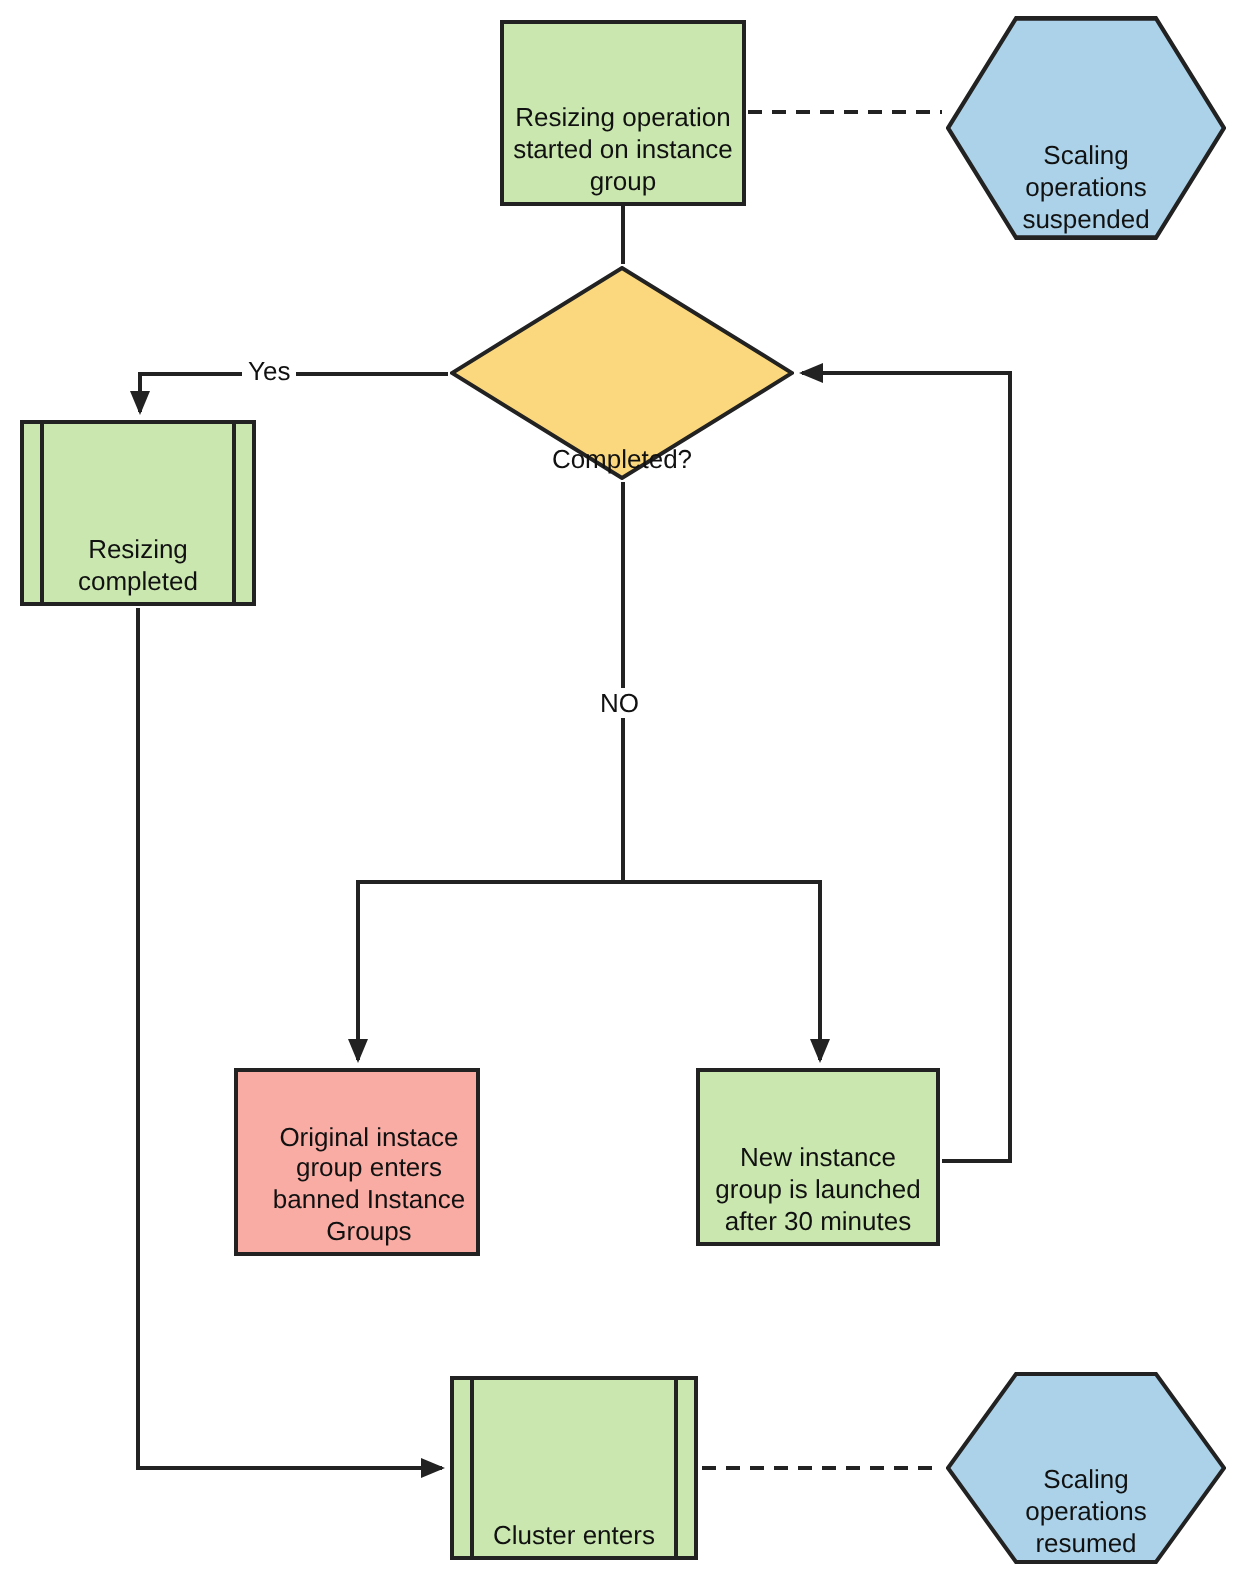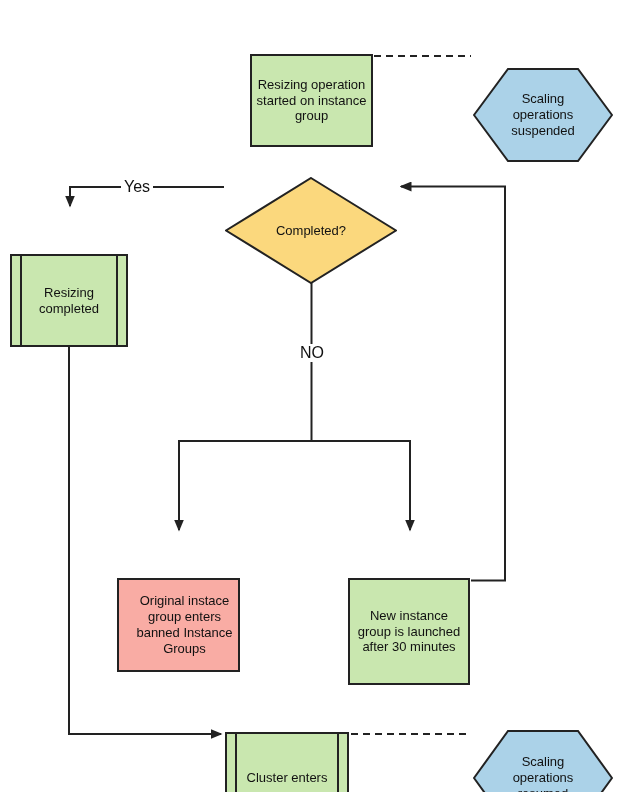--- a/index.html
+++ b/index.html
@@ -31,26 +31,25 @@
     stroke: var(--line);
     stroke-width: 2;
     fill: none;
   }
   svg.connectors path.dashed { stroke-dasharray: 7 5; }
   #arrowhead path { fill: var(--line); stroke: none; }
 
   .node {
     position: absolute;
     display: flex;
-    align-items: center;
+    align-items: flex-end;
     justify-content: center;
     text-align: center;
     font-size: 13px;
     line-height: 1.22;
-    margin-top: 44px;
   }
   .node .label {
     position: relative;
     z-index: 2;
     padding: 2px 4px;
   }
   .rect {
     border: 2px solid var(--border);
     box-sizing: border-box;
   }
@@ -77,21 +76,21 @@
     stroke-width: 2;
   }
   .hex polygon     { fill: var(--blue); }
   .diamond polygon { fill: var(--yellow); }
   .hexagon .label  { padding: 2px 24px; }
 
   .edge-label {
     position: absolute;
     z-index: 3;
     background: var(--background);
-    font-size: 16px;
+    font-size: 13px;
     padding: 0 3px;
   }
 </style>
 </head>
 <body>
 
 <div class="canvas">
 
   <svg class="connectors" viewBox="0 0 623 792" xmlns="http://www.w3.org/2000/svg">
     <defs>
@@ -108,21 +107,21 @@
     <path d="M 410 440 L 410 530" marker-end="url(#arrowhead)"></path>
     <path d="M 471 580.5 L 505 580.5 L 505 186.5 L 401 186.5" marker-end="url(#arrowhead)"></path>
     <path d="M 69 304 L 69 734 L 221 734" marker-end="url(#arrowhead)"></path>
     <path class="dashed" d="M 351 734 L 471 734"></path>
   </svg>
 
   <div class="node rect fill-green" style="left:250px; top:10px; width:123px; height:93px;">
     <span class="label">Resizing operation started on instance group</span>
   </div>
 
-  <div class="node hexagon" style="left:473px; top:24px; width:140px; height:94px;">
+  <div class="node hexagon" style="left:473px; top:8px; width:140px; height:112px;">
     <svg class="shape-svg hex" viewBox="0 0 140 94" preserveAspectRatio="none">
       <polygon points="35,1 105,1 139,47 105,93 35,93 1,47"></polygon>
     </svg>
     <span class="label">Scaling operations suspended</span>
   </div>
 
   <div class="node rect fill-green predef" style="left:10px; top:210px; width:118px; height:93px;">
     <span class="label">Resizing completed</span>
   </div>
 
@@ -130,21 +129,21 @@
     <svg class="shape-svg diamond" viewBox="0 0 172 107" preserveAspectRatio="none">
       <polygon points="86,1 171,53.5 86,106 1,53.5"></polygon>
     </svg>
     <span class="label">Completed?</span>
   </div>
 
   <div class="node rect fill-pink" style="left:117px; top:534px; width:123px; height:94px;padding-left:12px;">
     <span class="label">Original instace group enters banned Instance Groups</span>
   </div>
 
-  <div class="node rect fill-green" style="left:348px; top:534px; width:122px; height:107px;">
+  <div class="node rect fill-green" style="left:348px; top:534px; width:122px; height:89px;">
     <span class="label">New instance group is launched after 30 minutes</span>
   </div>
 
   <div class="node rect fill-green predef" style="left:225px; top:688px; width:124px; height:92px;">
     <span class="label">Cluster enters</span>
   </div>
 
   <div class="node hexagon" style="left:473px; top:686px; width:140px; height:96px;">
     <svg class="shape-svg hex" viewBox="0 0 140 96" preserveAspectRatio="none">
       <polygon points="35,1 105,1 139,48 105,95 35,95 1,48"></polygon>

